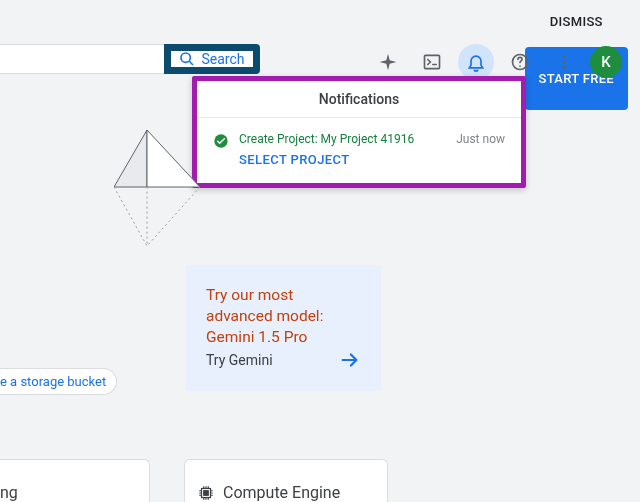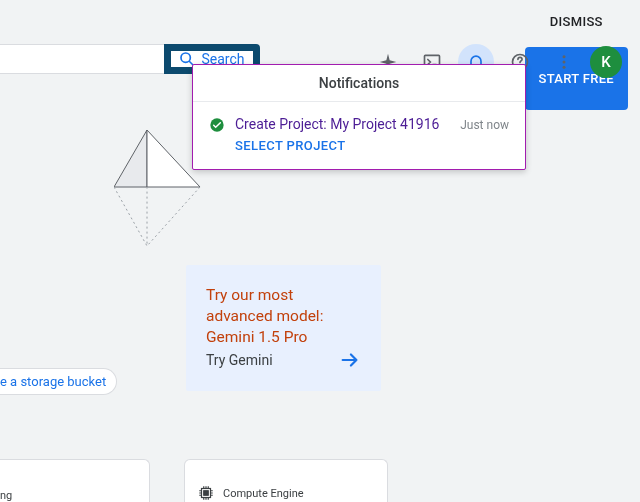--- a/index.html
+++ b/index.html
@@ -16,43 +16,43 @@
   .search-btn { width: 96px; background: #fff; border: 7px solid #0c4a6e; border-radius: 0 4px 4px 0; display: flex; align-items: center; justify-content: center; gap: 6px; cursor: pointer; }
   .search-btn span { color: #1a73e8; font-size: 14px; }
   .search-icon { width: 16px; height: 16px; }
 
   .header-icons { position: absolute; top: 44px; right: 18px; display: flex; align-items: center; gap: 8px; }
   .hicon { width: 36px; height: 36px; display: flex; align-items: center; justify-content: center; border-radius: 50%; cursor: pointer; color: #5f6368; }
   .hicon.active { background: #d2e3fc; }
   .hicon.active svg { color: #1a73e8; }
   .avatar { width: 32px; height: 32px; border-radius: 50%; background: #1e8e3e; color: #fff; display: flex; align-items: center; justify-content: center; font-size: 15px; font-weight: 500; cursor: pointer; }
 
-  .notif-panel { position: absolute; top: 64px; left: 192px; width: 334px; background: #fff; border: 1px solid #a21caf; border-radius: 2px; box-shadow: 0 2px 6px rgba(0,0,0,0.2); }
+  .notif-panel { position: absolute; top: 76px; left: 192px; width: 334px; background: #fff; border: 5px solid #a21caf; border-radius: 2px; box-shadow: 0 2px 6px rgba(0,0,0,0.2); }
   .notif-header { text-align: center; padding: 10px 0; font-size: 14px; color: #3c4043; font-weight: 500; border-bottom: 1px solid #e8eaed; }
   .notif-item { padding: 14px 16px 16px 16px; display: flex; gap: 10px; }
   .notif-check { width: 16px; height: 16px; flex-shrink: 0; margin-top: 1px; }
   .notif-body { flex: 1; }
   .notif-row1 { display: flex; justify-content: space-between; align-items: baseline; }
-  .notif-title { font-size: 14px; color: #4c1d95; }
+  .notif-title { font-size: 12px; color: #15803d; }
   .notif-time { font-size: 12px; color: #80868b; }
   .notif-action { color: #1a73e8; font-size: 13px; font-weight: 500; letter-spacing: .4px; margin-top: 6px; cursor: pointer; }
 
   .geo-art { position: absolute; top: 130px; left: 114px; width: 90px; height: 120px; }
 
   .gemini-card { position: absolute; top: 265px; left: 186px; width: 195px; height: 126px; background: #e8f0fe; border-radius: 2px; padding: 20px; display: flex; flex-direction: column; justify-content: space-between; }
   .gemini-title { font-size: 15.5px; color: #c2410c; line-height: 1.35; }
   .gemini-action { display: flex; justify-content: space-between; align-items: center; cursor: pointer; }
   .gemini-action span { font-size: 14px; color: #3c4043; }
 
   .link-pill { position: absolute; top: 368px; left: 0; background: #fff; border: 1px solid #dadce0; border-left: none; border-radius: 0 14px 14px 0; padding: 5px 10px 5px 0; font-size: 13px; color: #1a73e8; cursor: pointer; }
 
   .bottom-cards { position: absolute; top: 459px; left: 0; display: flex; gap: 34px; }
   .bcard { width: 150px; height: 43px; background: #fff; border: 1px solid #dadce0; border-bottom: none; border-radius: 6px 6px 0 0; display: flex; align-items: flex-end; padding: 0 12px 0 12px; overflow: hidden; }
   .bcard.first { border-left: none; border-radius: 0 6px 0 0; padding-left: 0; }
-  .bcard-label { font-size: 11px; color: #3c4043; }
+  .bcard-label { font-size: 16px; color: #3c4043; }
   .compute-row { display: flex; align-items: center; gap: 8px; padding-bottom: 0; margin-top: 24px; }
   .compute-row svg { flex-shrink: 0; }
 </style>
 </head>
 <body>
 
 <div class="scrollbar"></div>
 
 <div class="top-bar">
   <button class="dismiss-btn">DISMISS</button>

